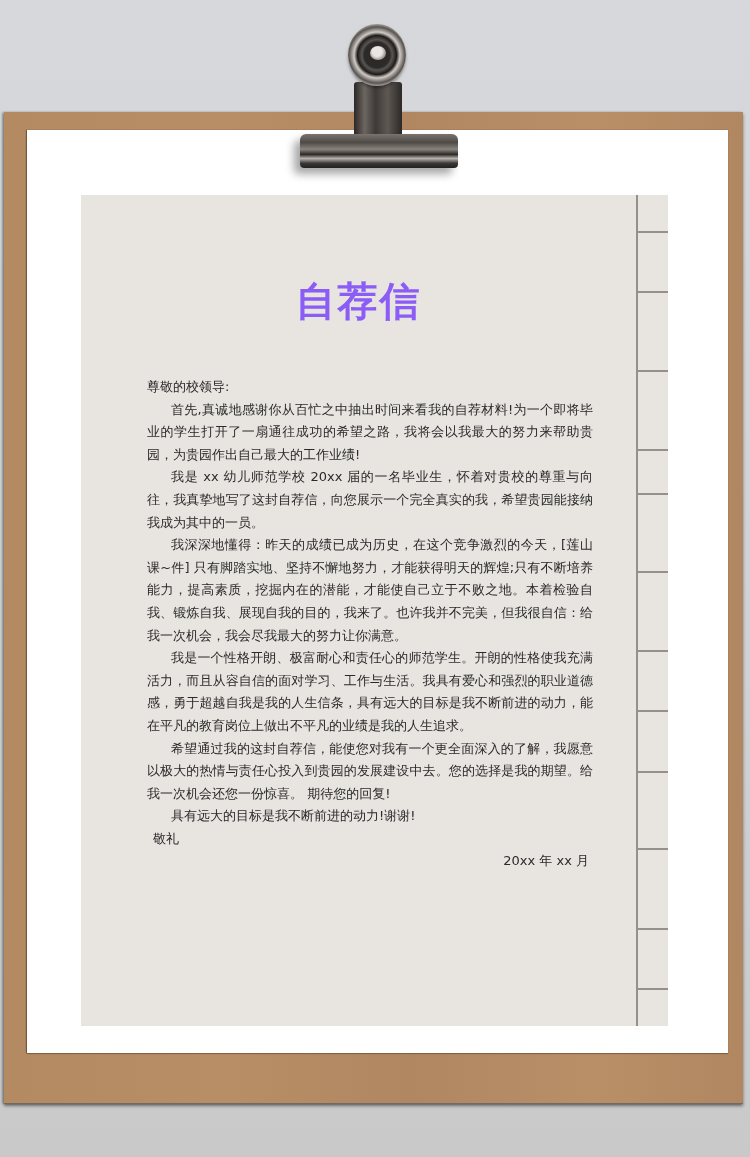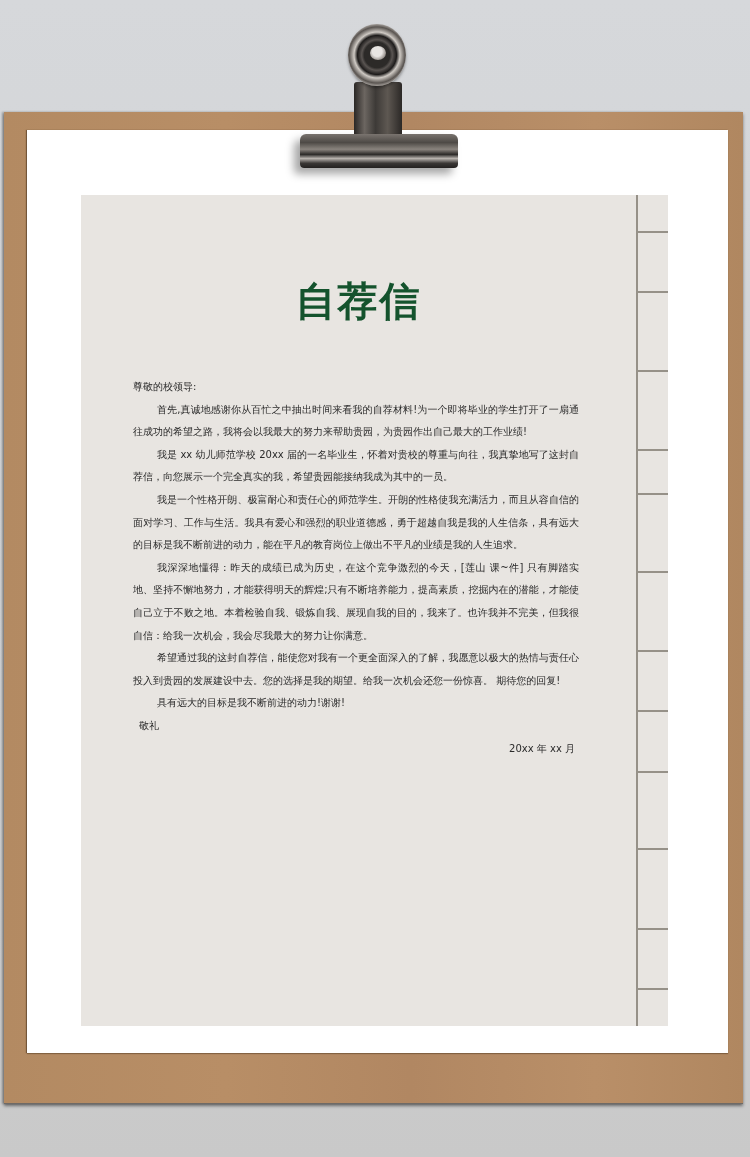--- a/index.html
+++ b/index.html
@@ -40,27 +40,27 @@
     opacity: 0.9;
   }
   .title {
     position: absolute;
     left: 81px; width: 555px; top: 276px;
     text-align: center;
     font-family: "DejaVu Sans", sans-serif;
     font-weight: bold;
     font-size: 40px;
     letter-spacing: 2px;
-    color: #14532d;
+    color: #8b5cf6;
     line-height: 50px;
   }
   .letter {
     position: absolute;
-    left: 133px; top: 376px; width: 446px;
-    font-size: 10px;
+    left: 147px; top: 376px; width: 446px;
+    font-size: 13px;
     line-height: 22.6px;
     color: #2a2a2a;
     font-family: "DejaVu Sans", "Liberation Sans", sans-serif;
   }
   .letter p { text-align: justify; text-align-last: left; }
   .letter .indent { text-indent: 24px; }
   .letter .salute { padding-left: 6px; }
   .letter .date { text-align: left; text-align-last: right; padding-right: 4px; }
   
   .clip { position: absolute; left: 296px; top: 24px; width: 166px; height: 146px; }
@@ -114,19 +114,19 @@
   <div class="clip-hole"></div>
   <div class="clip-base"></div>
 </div>
 
 <h1 class="title">自荐信</h1>
 
 <div class="letter">
   <p>尊敬的校领导:</p>
   <p class="indent">首先,真诚地感谢你从百忙之中抽出时间来看我的自荐材料!为一个即将毕业的学生打开了一扇通往成功的希望之路，我将会以我最大的努力来帮助贵园，为贵园作出自己最大的工作业绩!</p>
   <p class="indent">我是 xx 幼儿师范学校 20xx 届的一名毕业生，怀着对贵校的尊重与向往，我真挚地写了这封自荐信，向您展示一个完全真实的我，希望贵园能接纳我成为其中的一员。</p>
+  <p class="indent">我深深地懂得：昨天的成绩已成为历史，在这个竞争激烈的今天，[莲山 课~件] 只有脚踏实地、坚持不懈地努力，才能获得明天的辉煌;只有不断培养能力，提高素质，挖掘内在的潜能，才能使自己立于不败之地。本着检验自我、锻炼自我、展现自我的目的，我来了。也许我并不完美，但我很自信：给我一次机会，我会尽我最大的努力让你满意。</p>
   <p class="indent">我是一个性格开朗、极富耐心和责任心的师范学生。开朗的性格使我充满活力，而且从容自信的面对学习、工作与生活。我具有爱心和强烈的职业道德感，勇于超越自我是我的人生信条，具有远大的目标是我不断前进的动力，能在平凡的教育岗位上做出不平凡的业绩是我的人生追求。</p>
-  <p class="indent">我深深地懂得：昨天的成绩已成为历史，在这个竞争激烈的今天，[莲山 课~件] 只有脚踏实地、坚持不懈地努力，才能获得明天的辉煌;只有不断培养能力，提高素质，挖掘内在的潜能，才能使自己立于不败之地。本着检验自我、锻炼自我、展现自我的目的，我来了。也许我并不完美，但我很自信：给我一次机会，我会尽我最大的努力让你满意。</p>
   <p class="indent">希望通过我的这封自荐信，能使您对我有一个更全面深入的了解，我愿意以极大的热情与责任心投入到贵园的发展建设中去。您的选择是我的期望。给我一次机会还您一份惊喜。 期待您的回复!</p>
   <p class="indent">具有远大的目标是我不断前进的动力!谢谢!</p>
   <p class="salute">敬礼</p>
   <p class="date">20xx 年 xx 月</p>
 </div>
 
 </body></html>

